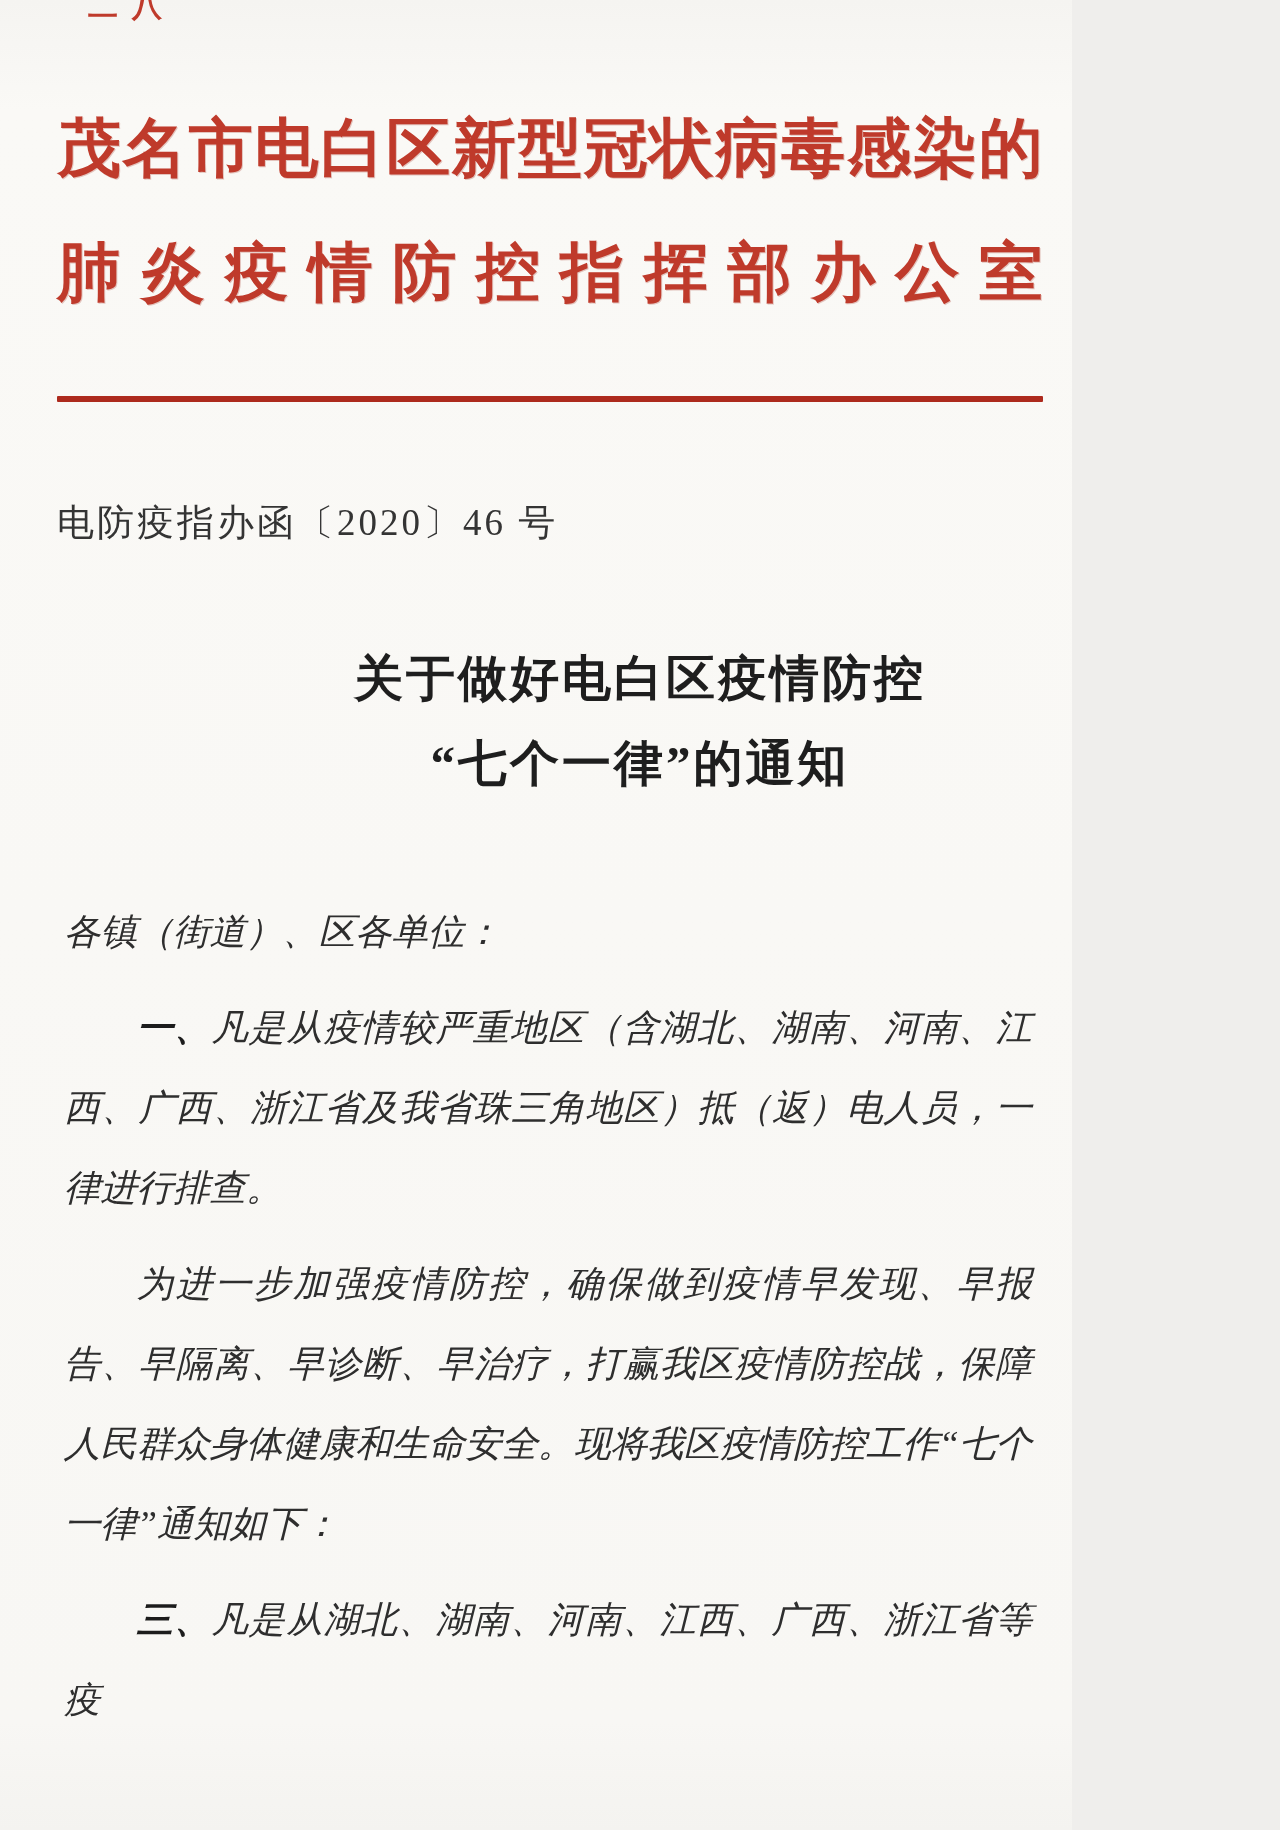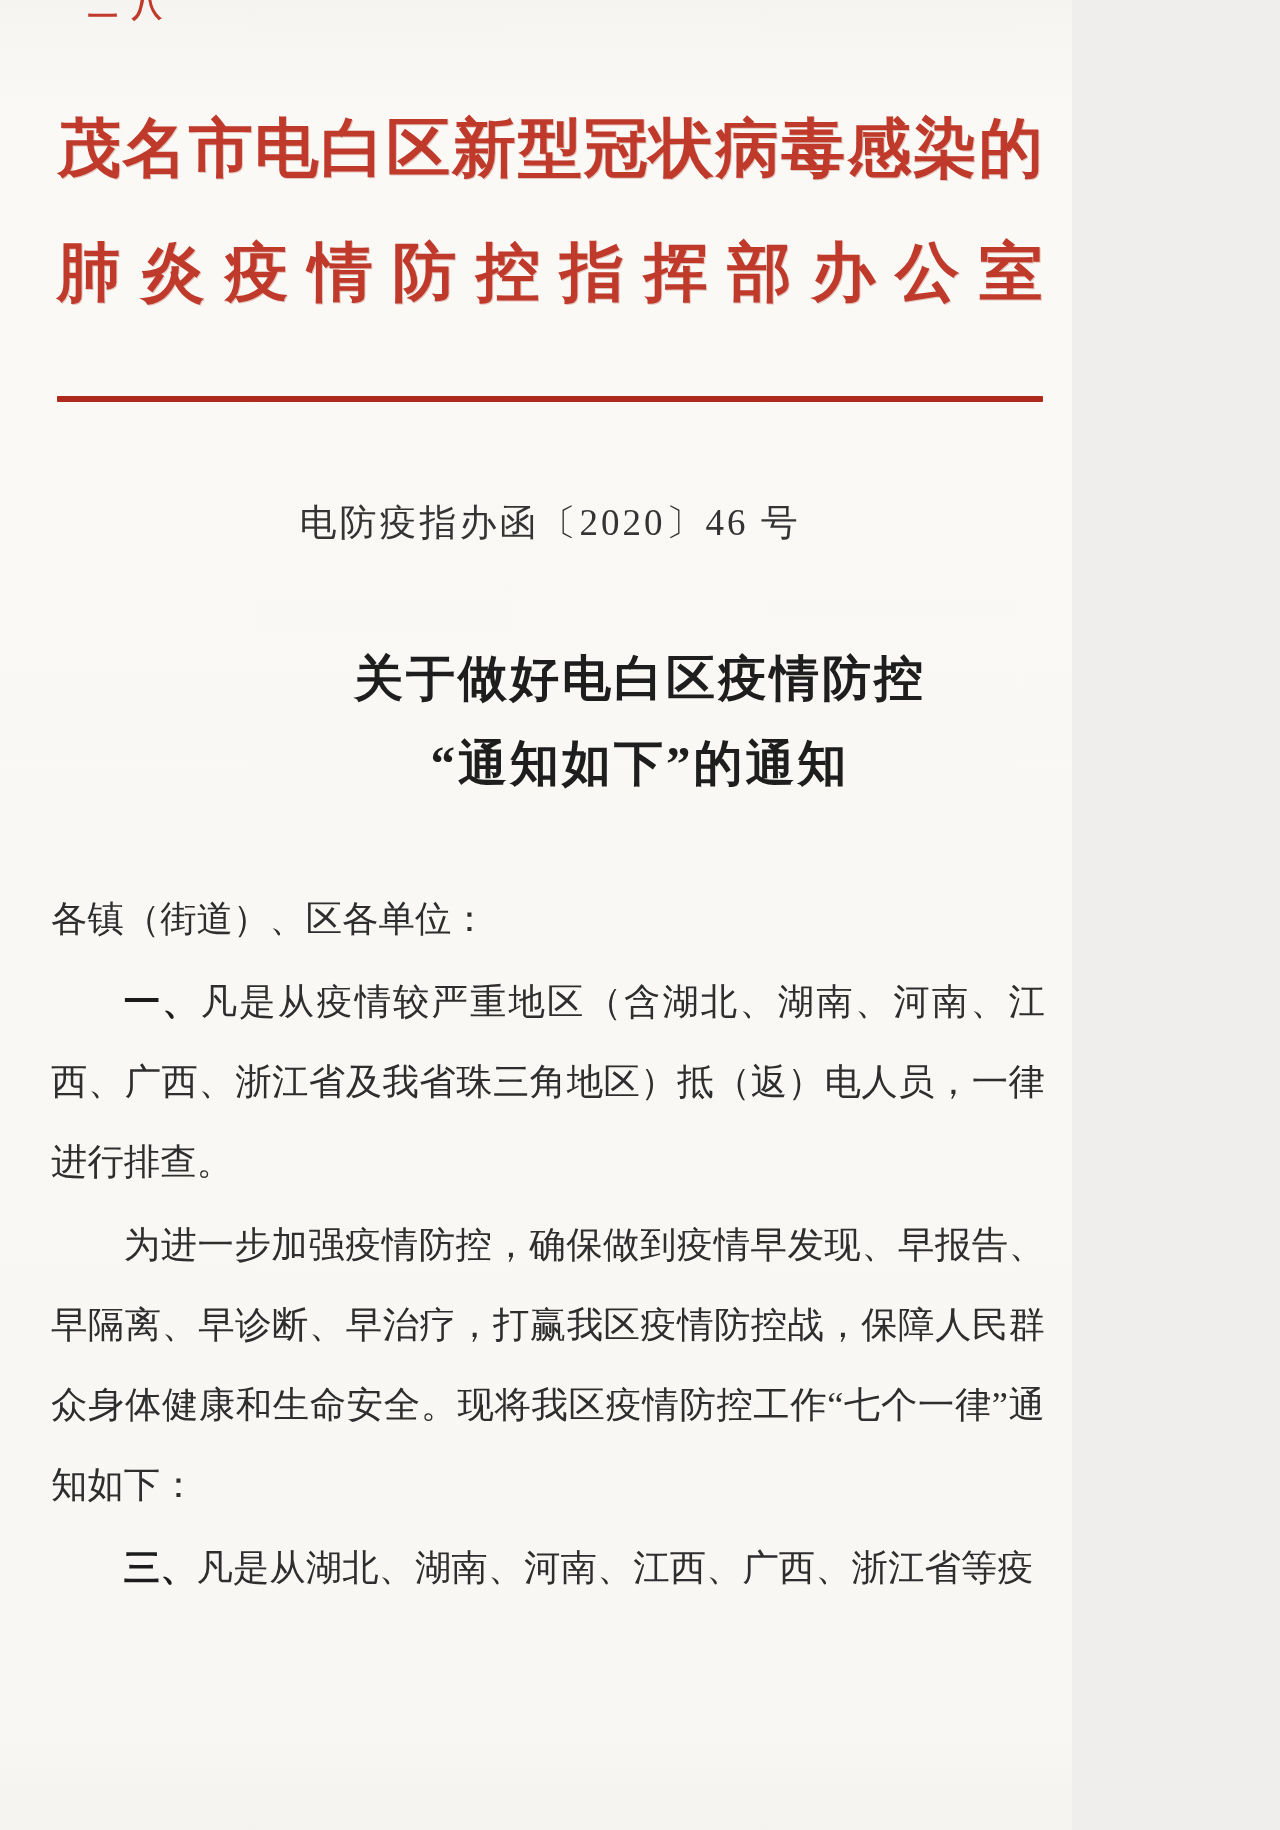--- a/index.html
+++ b/index.html
@@ -34,39 +34,39 @@
     font-size:64px;font-weight:bold;
     text-shadow:1px 1px 0 rgba(160,40,25,.25);
   }
   .red-rule{
     position:absolute;left:57px;top:396px;width:986px;height:6px;
     background:var(--rule,#ad2a1d);
     border-radius:1px;
   }
   .doc-number{
     position:absolute;left:57px;top:498px;width:986px;
-    text-align:center;
+    text-align:left;
     font-size:37px;color:#343434;
     letter-spacing:3px;
   }
   .title{
     position:absolute;left:0;top:636px;width:1280px;
     margin:0;
     text-align:center;
     font-size:49px;line-height:85px;font-weight:bold;
     color:#1e1e1e;
     letter-spacing:3px;
   }
   .body-text{
     position:absolute;left:48px;top:876px;width:1000px;
     font-size:36.4px;line-height:80px;
     color:#2e2e2e;
     text-align:justify;
   }
-  .body-text p{margin:3px;}
+  .body-text p{margin:16px;font-style:italic;}
   .para{text-indent:2em;}
   .marker{font-weight:bold;color:#1c1c1c;}
 </style>
 </head>
 <body>
 
 <div class="page">
 
   <div class="artifact">二八</div>
 
@@ -103,21 +103,21 @@
         <span>室</span>
       </div>
   </header>
 
   <div class="red-rule"></div>
 
   <div class="doc-number">电防疫指办函〔2020〕46 号</div>
 
   <h1 class="title">
     <div>关于做好电白区疫情防控</div>
-    <div>“通知如下”的通知</div>
+    <div>“七个一律”的通知</div>
   </h1>
 
   <main class="body-text">
     <p class="salutation">各镇（街道）、区各单位：</p>
     <p class="para"><span class="marker">一、</span><span>凡是从疫情较严重地区（含湖北、湖南、河南、江西、广西、浙江省及我省珠三角地区）抵（返）电人员，一律进行排查。</span></p>
     <p class="para">为进一步加强疫情防控，确保做到疫情早发现、早报告、早隔离、早诊断、早治疗，打赢我区疫情防控战，保障人民群众身体健康和生命安全。现将我区疫情防控工作“七个一律”通知如下：</p>
     <p class="para"><span class="marker">三、</span><span>凡是从湖北、湖南、河南、江西、广西、浙江省等疫</span></p>
   </main>
 
 </div>

